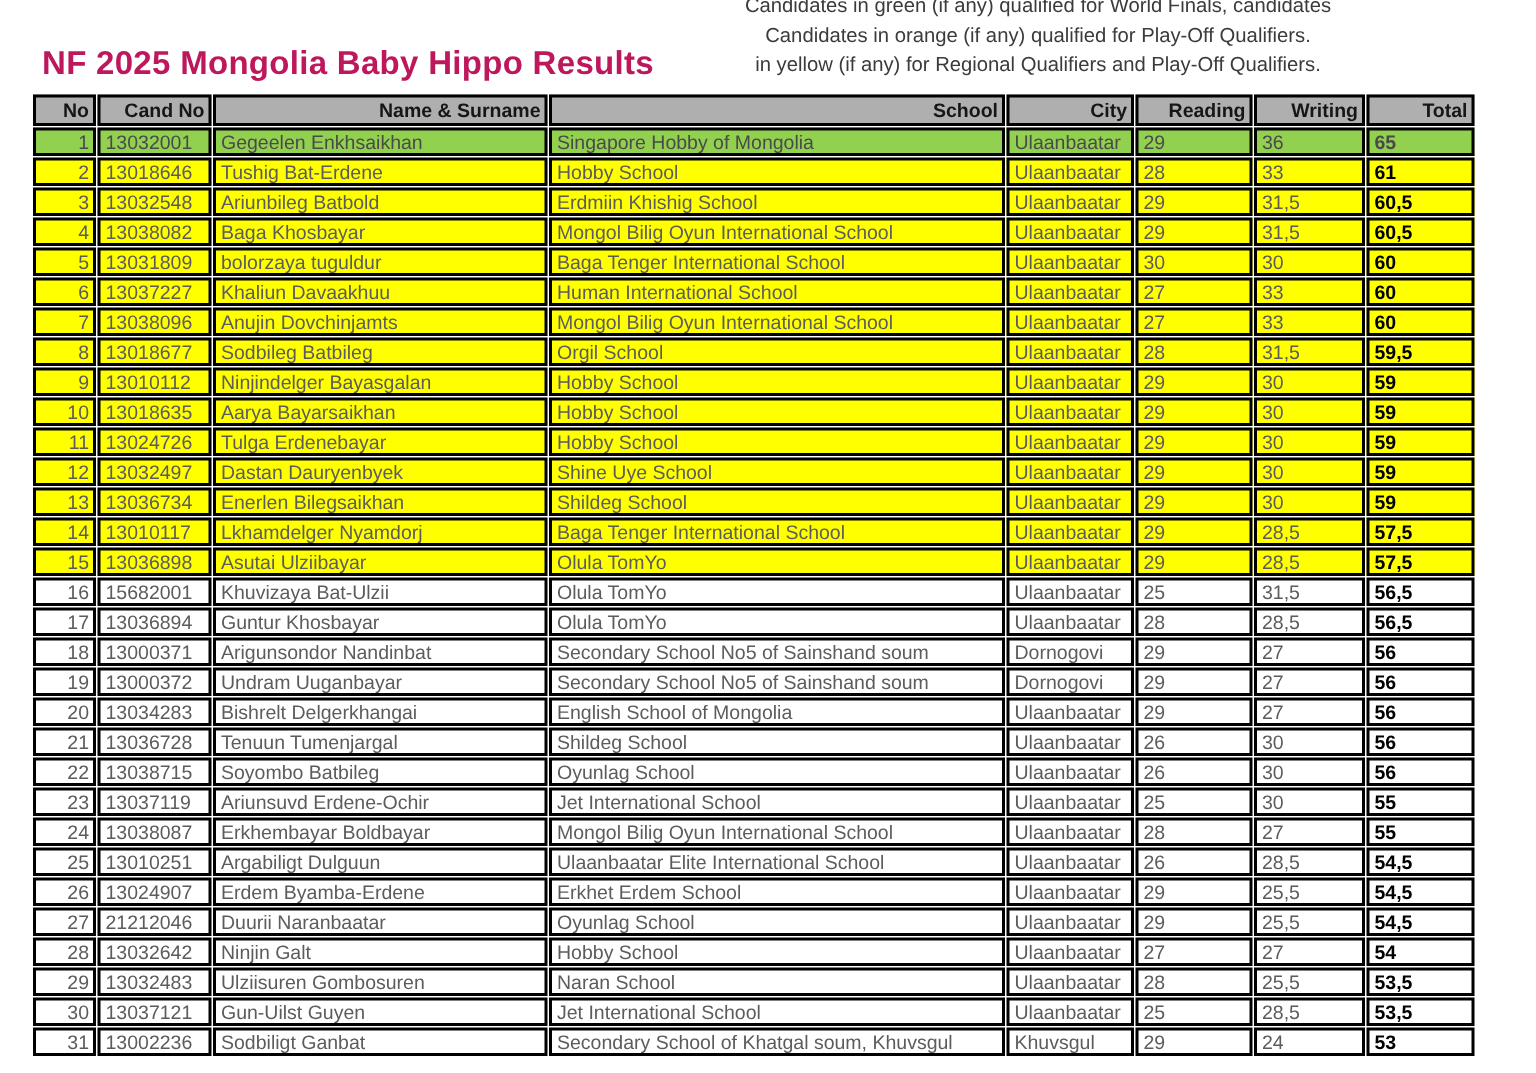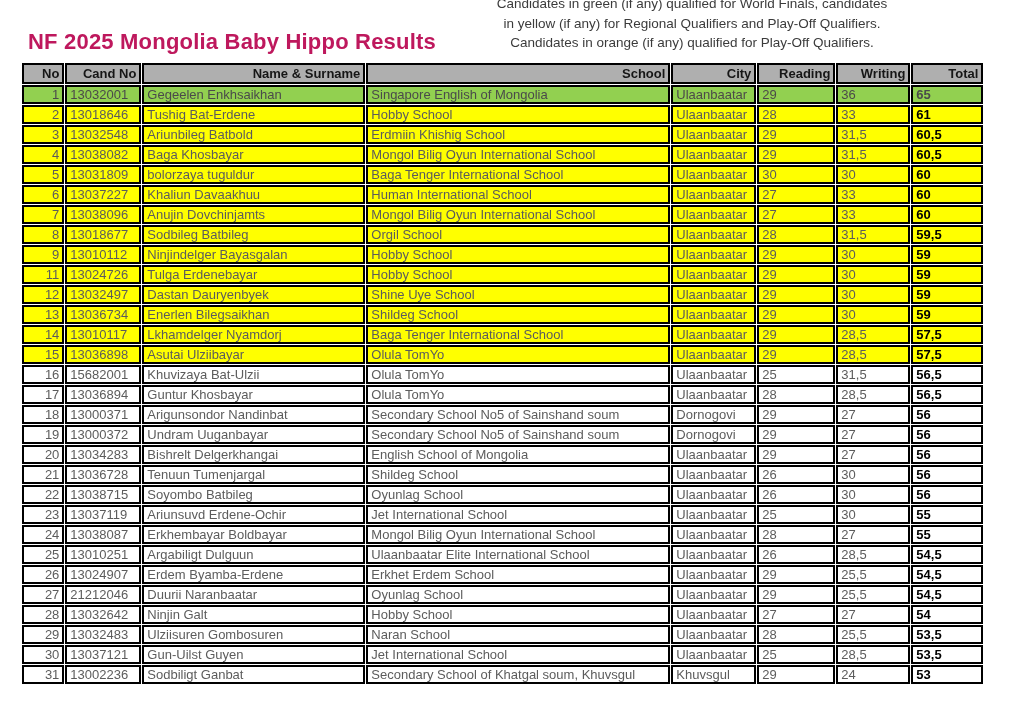--- a/index.html
+++ b/index.html
@@ -59,22 +59,22 @@
   tr.hl-green  td { background:var(--green, #92D050); color:#4a4a4a; }
   tr.hl-yellow td { background:var(--yellow, #FFFF00); }
   .col-no { text-align:right;padding-left:18px; }
   td.col-total { font-weight:bold; color:#000000;margin-top:46px; }
 </style>
 </head>
 <body>
 
 <div class="qual-note">
   <div>Candidates in green (if any) qualified for World Finals, candidates</div>
+  <div>Candidates in orange (if any) qualified for Play-Off Qualifiers.</div>
   <div>in yellow (if any) for Regional Qualifiers and Play-Off Qualifiers.</div>
-  <div>Candidates in orange (if any) qualified for Play-Off Qualifiers.</div>
 </div>
 
 <div class="page-title">NF 2025 Mongolia Baby Hippo Results</div>
 
 <table class="results">
   <colgroup>
     <col style="width:37px">
       <col style="width:76px">
       <col style="width:223px">
       <col style="width:304px">
@@ -93,21 +93,21 @@
         <th class="col-reading">Reading</th>
         <th class="col-writing">Writing</th>
         <th class="col-total">Total</th>
       </tr>
   </thead>
   <tbody>
       <tr class="hl-green">
         <td class="col-no">1</td>
         <td class="col-cand_no">13032001</td>
         <td class="col-name">Gegeelen Enkhsaikhan</td>
-        <td class="col-school">Singapore English of Mongolia</td>
+        <td class="col-school">Singapore Hobby of Mongolia</td>
         <td class="col-city">Ulaanbaatar</td>
         <td class="col-reading">29</td>
         <td class="col-writing">36</td>
         <td class="col-total">65</td>
       </tr>
       <tr class="hl-yellow">
         <td class="col-no">2</td>
         <td class="col-cand_no">13018646</td>
         <td class="col-name">Tushig Bat-Erdene</td>
         <td class="col-school">Hobby School</td>
@@ -173,20 +173,30 @@
         <td class="col-school">Orgil School</td>
         <td class="col-city">Ulaanbaatar</td>
         <td class="col-reading">28</td>
         <td class="col-writing">31,5</td>
         <td class="col-total">59,5</td>
       </tr>
       <tr class="hl-yellow">
         <td class="col-no">9</td>
         <td class="col-cand_no">13010112</td>
         <td class="col-name">Ninjindelger Bayasgalan</td>
+        <td class="col-school">Hobby School</td>
+        <td class="col-city">Ulaanbaatar</td>
+        <td class="col-reading">29</td>
+        <td class="col-writing">30</td>
+        <td class="col-total">59</td>
+      </tr>
+      <tr class="hl-yellow">
+        <td class="col-no">10</td>
+        <td class="col-cand_no">13018635</td>
+        <td class="col-name">Aarya Bayarsaikhan</td>
         <td class="col-school">Hobby School</td>
         <td class="col-city">Ulaanbaatar</td>
         <td class="col-reading">29</td>
         <td class="col-writing">30</td>
         <td class="col-total">59</td>
       </tr>
       <tr class="hl-yellow">
         <td class="col-no">11</td>
         <td class="col-cand_no">13024726</td>
         <td class="col-name">Tulga Erdenebayar</td>

